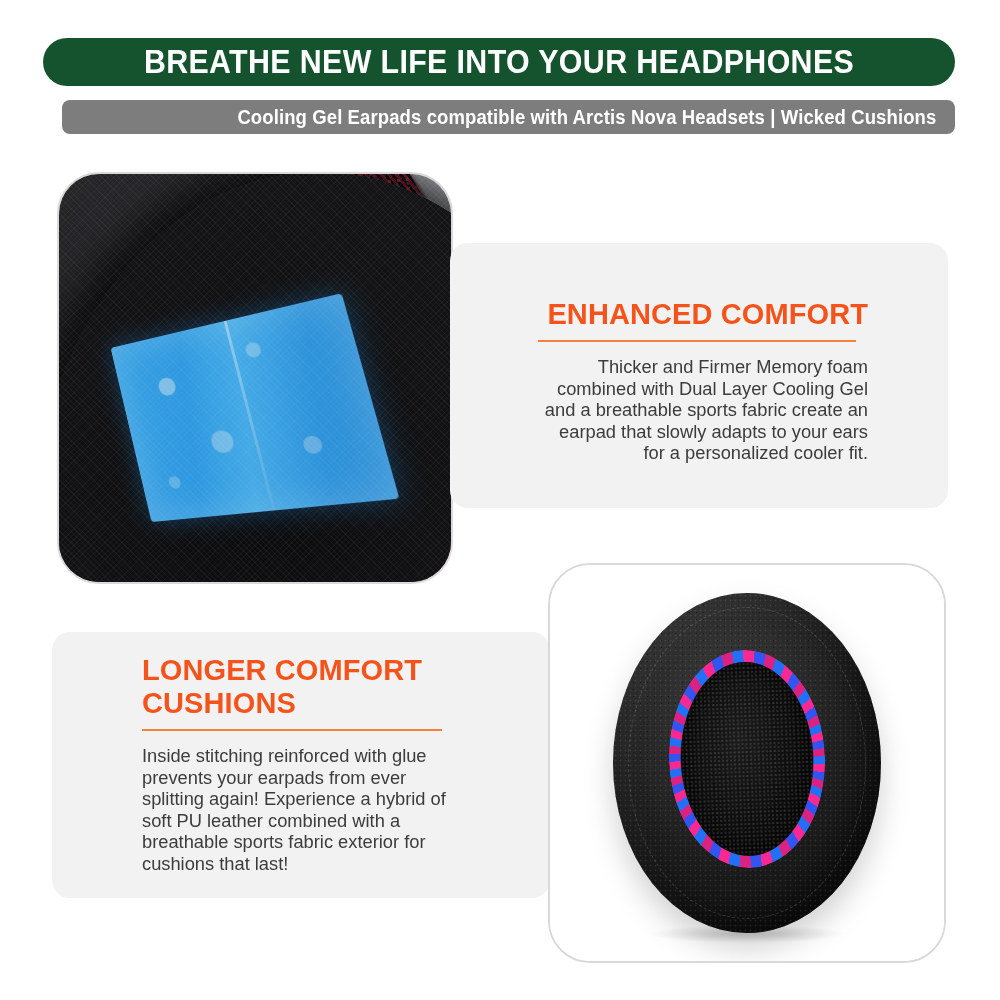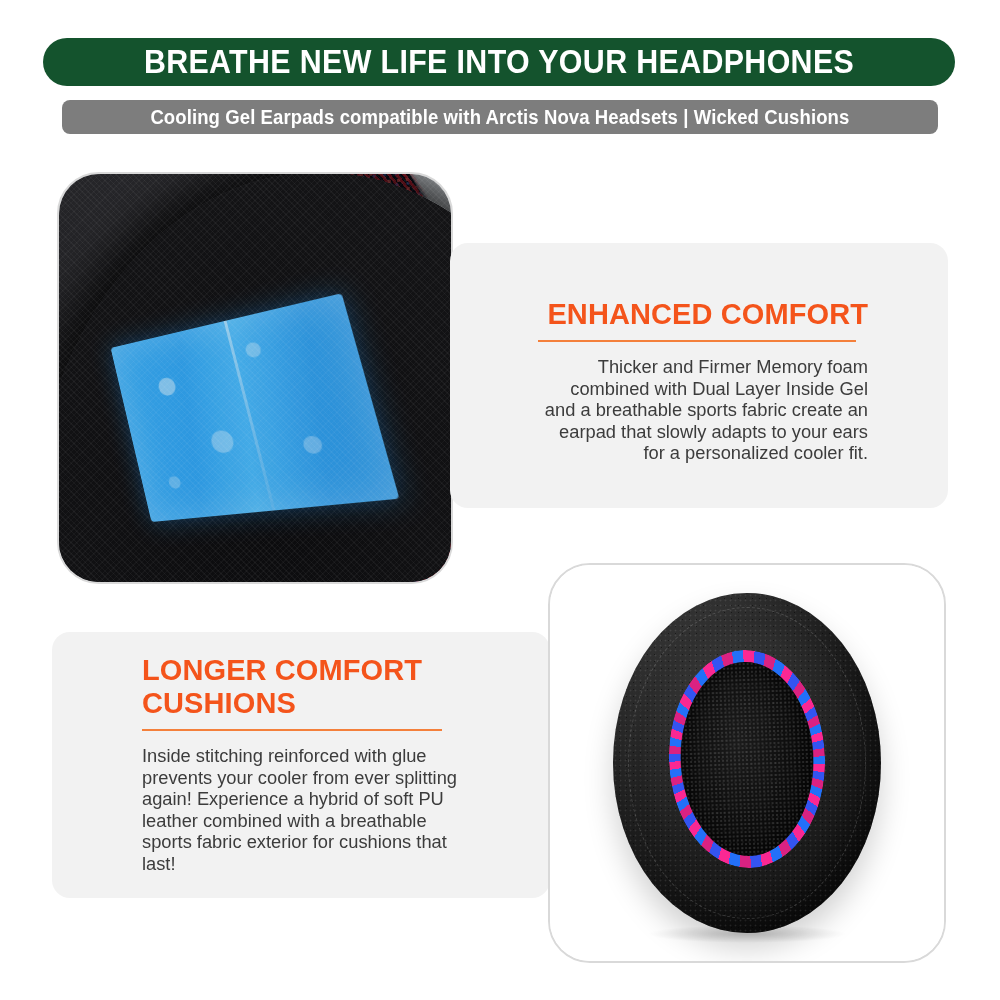--- a/index.html
+++ b/index.html
@@ -42,21 +42,22 @@
   .subbar {
     position: absolute;
     left: 62px;
     top: 100px;
     width: 876px;
     height: 34px;
     background: #7d7d7d;
     border-radius: 8px;
     display: flex;
     align-items: center;
-    justify-content: center;
+    justify-content: flex-end;
+    padding-left: 17px;
   }
   .subbar-text {
     color: #ffffff;
     font-family: "Liberation Sans Narrow", "Liberation Sans", sans-serif;
     font-size: 19.5px;
     font-weight: bold;
     letter-spacing: 0.1px;
     transform: scaleX(0.95);
     white-space: nowrap;
   }
@@ -346,30 +347,30 @@
       <div class="gel-seam"></div>
     </div>
     <div class="fabric-texture"></div>
   </div>
 </div>
 
 <div class="text-card" id="card-comfort">
   <div class="text-inner">
     <h2 class="feature-title">ENHANCED COMFORT</h2>
     <div class="title-rule"></div>
-    <p class="feature-body">Thicker and Firmer Memory foam combined with Dual Layer Inside Gel and a breathable sports fabric create an earpad that slowly adapts to your ears for a personalized cooler fit.</p>
+    <p class="feature-body">Thicker and Firmer Memory foam combined with Dual Layer Cooling Gel and a breathable sports fabric create an earpad that slowly adapts to your ears for a personalized cooler fit.</p>
   </div>
 </div>
 
 <div class="text-card" id="card-cushions">
   <div class="text-inner">
     <h2 class="feature-title">LONGER COMFORT
 CUSHIONS</h2>
     <div class="title-rule"></div>
-    <p class="feature-body">Inside stitching reinforced with glue prevents your cooler from ever splitting again! Experience a hybrid of soft PU leather combined with a breathable sports fabric exterior for cushions that last!</p>
+    <p class="feature-body">Inside stitching reinforced with glue prevents your earpads from ever splitting again! Experience a hybrid of soft PU leather combined with a breathable sports fabric exterior for cushions that last!</p>
   </div>
 </div>
 
 <div class="photo-card" id="photo-earpad">
   <div class="earpad-scene">
     <div class="earpad-shadow"></div>
     <div class="earpad-outer">
       <div class="earpad-grain"></div>
       <div class="earpad-stitch"></div>
     </div>

